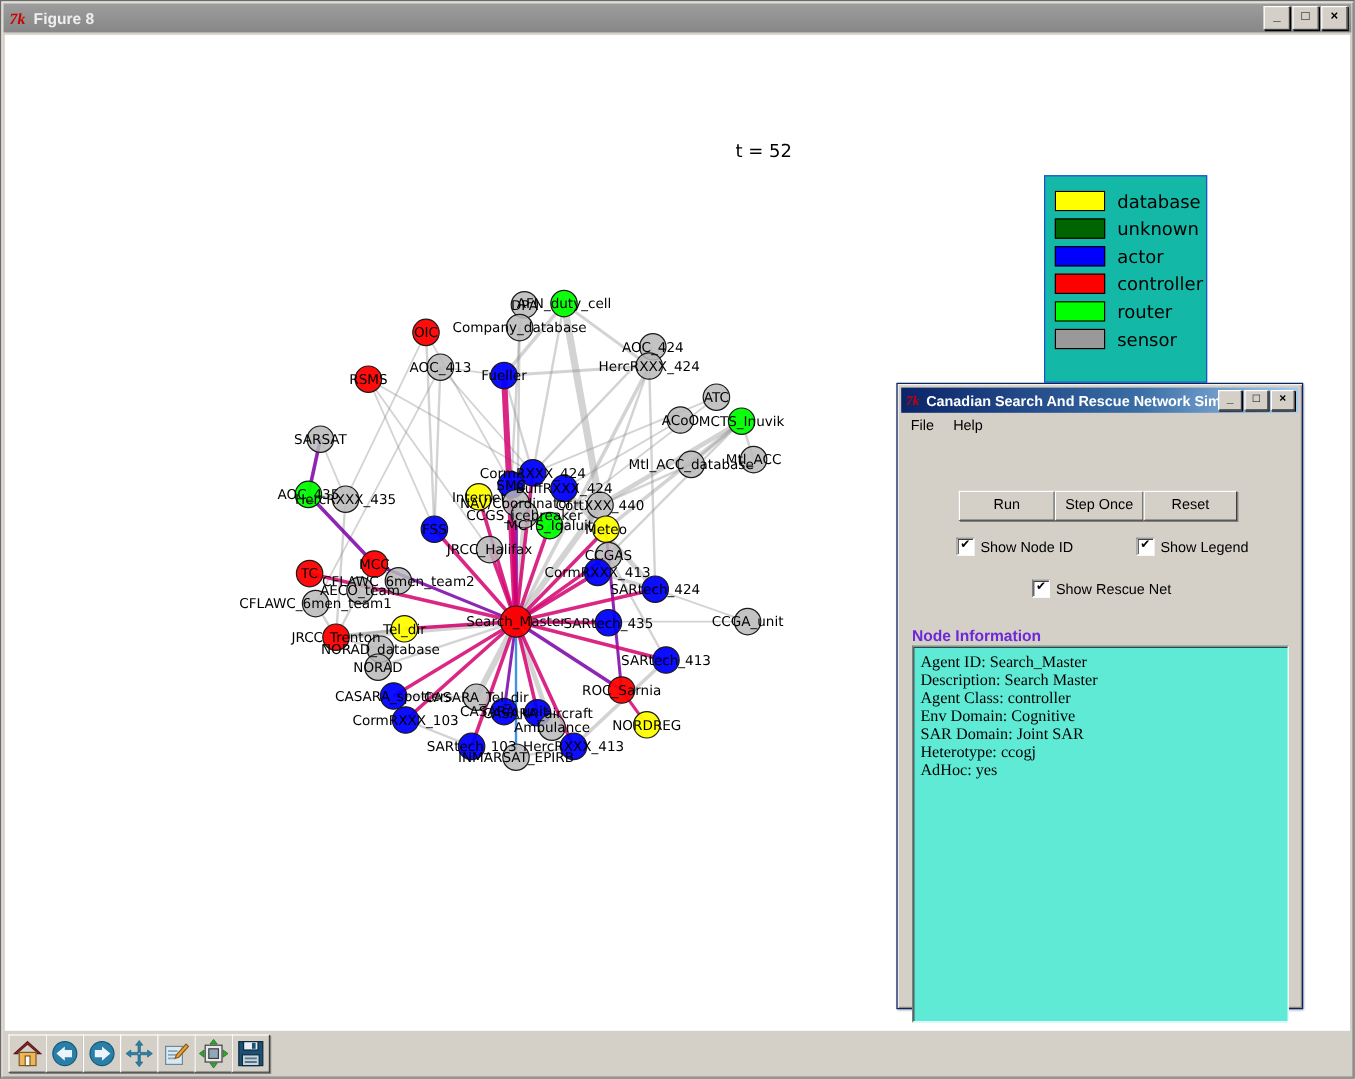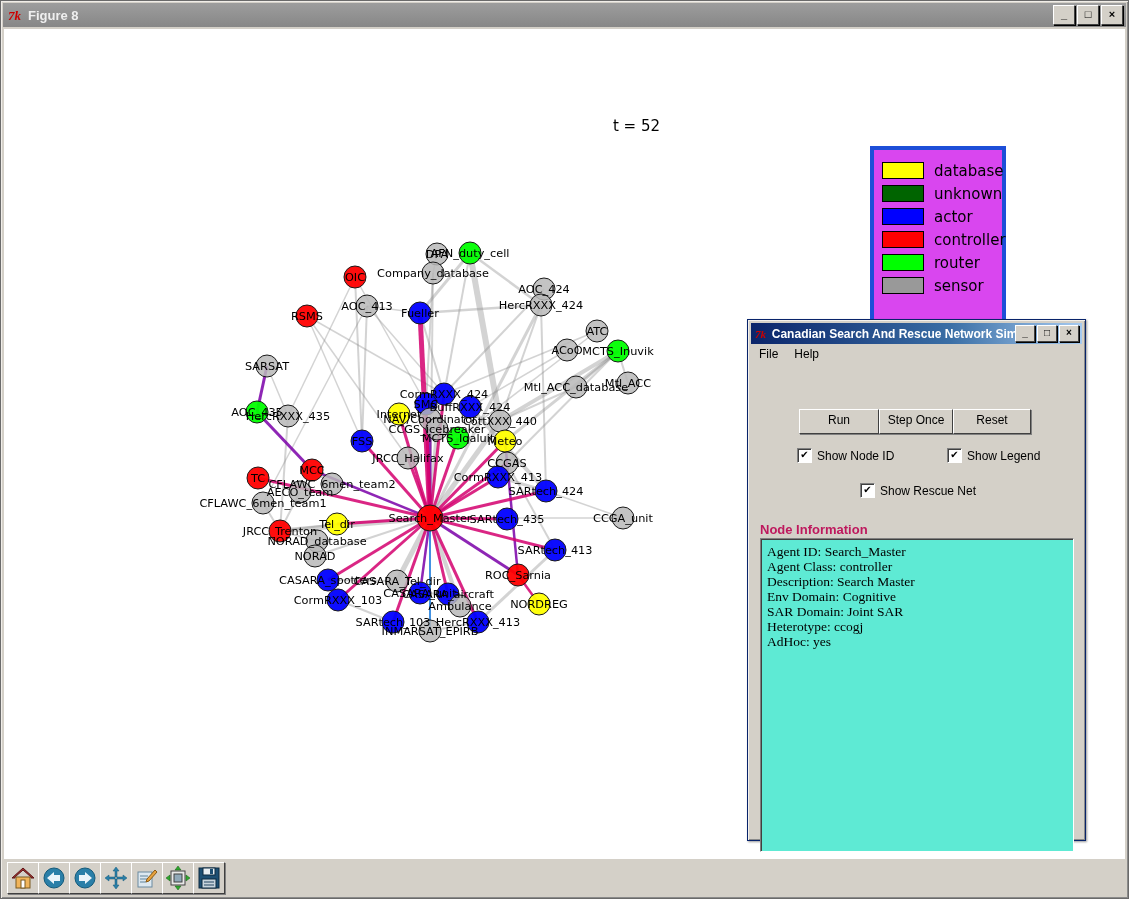--- a/index.html
+++ b/index.html
@@ -19,22 +19,22 @@
         line-height:16px;text-align:center;font-weight:bold;
         border-top:1px solid #fff;border-left:1px solid #fff;
         border-right:1px solid #404040;border-bottom:1px solid #404040;
         box-shadow:1px 1px 0 #000;}
   .canvas{position:absolute;left:4px;right:4px;top:29px;bottom:40px;background:#fff;}
 
   
   #fig-title{position:absolute;left:500px;top:117px;width:160px;text-align:right;
              font-family:"DejaVu Sans",sans-serif;font-size:15px;color:#000;}
   #graph-svg{position:absolute;left:0;top:0;}
-  .legend{position:absolute;left:870px;top:146px;width:136px;background:#d946ef;
-          border:4px solid #1d4ed8;padding:7px 8px 22px 8px;box-sizing:border-box;}
+  .legend{position:absolute;left:870px;top:146px;width:136px;background:#14b8a6;
+          border:1px solid #1d4ed8;padding:7px 8px 22px 8px;box-sizing:border-box;}
   .legend-row{display:flex;align-items:center;margin:4px 0;height:19px;}
   .legend-swatch{width:40px;height:15px;border:1px solid #000;margin-right:10px;flex:none;}
   .legend-label{font-family:"DejaVu Sans",sans-serif;font-size:15px;color:#000;}
 
   
   .subwin{position:absolute;left:747px;top:319px;width:339px;height:522px;
           background:#d4d0c8;border:1px solid #08246b;
           box-shadow:inset 1px 1px 0 #f4f1ec, inset -1px -1px 0 #8a8a8a, 1px 1px 2px rgba(0,0,0,.4);
           box-sizing:border-box;padding:3px;}
   .sub-titlebar{height:21px;background:linear-gradient(to right,#0a246a,#3a6ea5 60%,#a6caf0);
@@ -46,21 +46,21 @@
   .menu-item{padding:2px 8px;}
   .tkbtn{position:absolute;height:23px;background:#d4d0c8;font-size:12px;color:#000;
          text-align:center;line-height:21px;
          border-top:1px solid #fff;border-left:1px solid #fff;
          border-right:1px solid #404040;border-bottom:1px solid #404040;
          box-shadow:1px 1px 0 #808080;}
   .cb{position:absolute;display:flex;align-items:center;font-size:12px;color:#000;}
   .cbbox{width:13px;height:13px;background:#fff;border:1px solid;
          border-color:#808080 #fff #fff #808080;box-shadow:inset 1px 1px 0 #404040;
          margin-right:5px;text-align:center;line-height:12px;font-size:10px;color:#000;flex:none;}
-  .ni-label{position:absolute;left:9px;top:158px;font-size:13px;font-weight:bold;color:#be185d;}
+  .ni-label{position:absolute;left:9px;top:158px;font-size:13px;font-weight:bold;color:#6d28d9;}
   .ni-box{position:absolute;left:9px;top:174px;width:314px;height:314px;background:#5eead4;
           border:1px solid;border-color:#808080 #fff #fff #808080;
           box-shadow:inset 1px 1px 0 #404040;
           font-family:"Liberation Serif",serif;font-size:13.5px;line-height:15px;
           color:#000;padding:5px 6px;box-sizing:border-box;}
 
   
   .toolbar{position:absolute;left:4px;right:4px;bottom:3px;height:36px;background:#d4d0c8;
            display:flex;align-items:center;padding-left:3px;gap:0;}
   .tbtn{width:30px;height:30px;background:#d4d0c8;margin-right:0;
@@ -348,22 +348,22 @@
       <span>Show Legend</span>
     </div>
     <div class="cb" style="left:109px;top:119px;">
       <span class="cbbox">✔</span>
       <span>Show Rescue Net</span>
     </div>
 
     <div class="ni-label">Node Information</div>
     <div class="ni-box">
       <div>Agent ID: Search_Master</div>
+      <div>Description: Search Master</div>
       <div>Agent Class: controller</div>
-      <div>Description: Search Master</div>
       <div>Env Domain: Cognitive</div>
       <div>SAR Domain: Joint SAR</div>
       <div>Heterotype: ccogj</div>
       <div>AdHoc: yes</div>
     </div>
   </div>
 </div>
 
 <div class="toolbar">
   <div class="tbtn">

